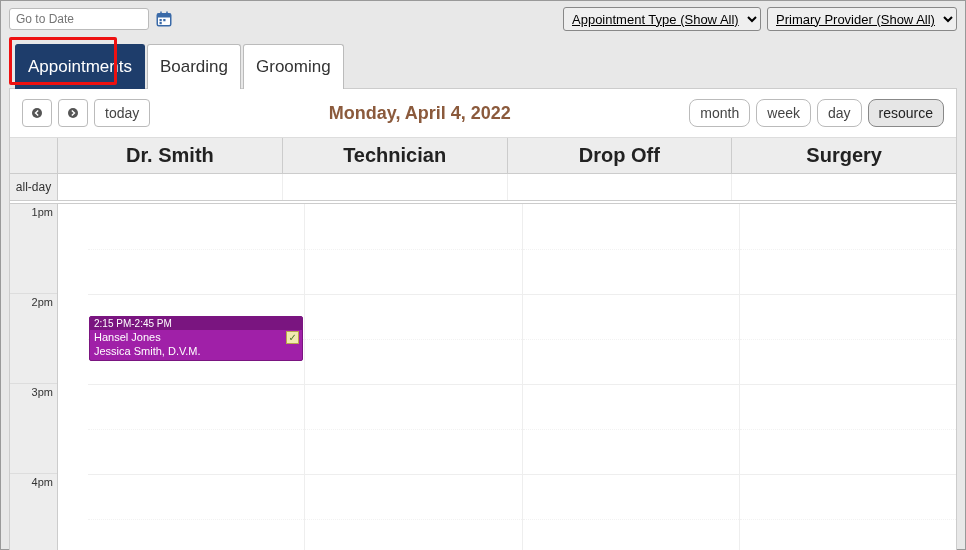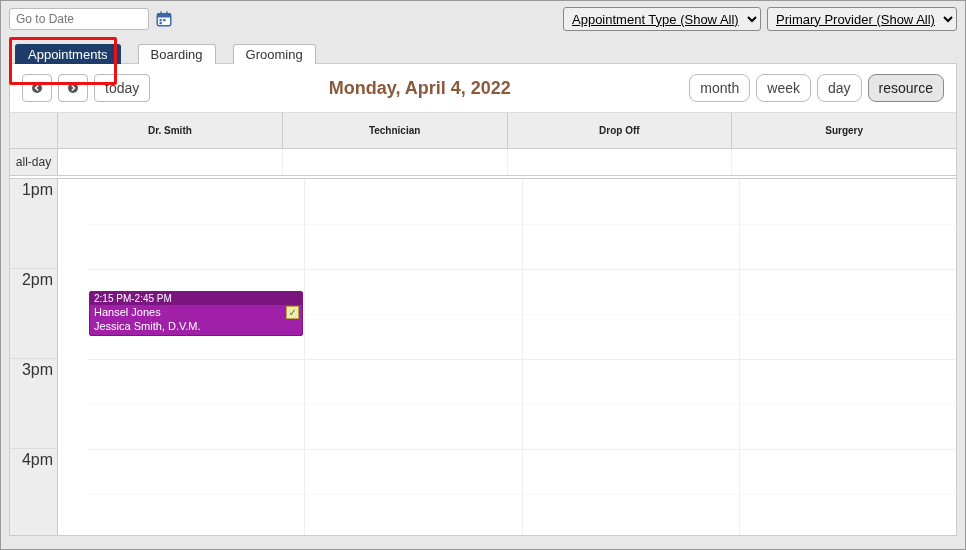--- a/index.html
+++ b/index.html
@@ -73,24 +73,24 @@
     gap: 0;
     margin-top: 12px;
     background: #e8e8e8;
     border-bottom: 1px solid #ccc;
     padding-left: 6px;
   }
   .tab {
     border: 1px solid #bbb;
     border-bottom: none;
     background: #fff;
-    padding: 2px 12px;
-    font-size: 13px;
+    padding: 12px 12px;
+    font-size: 17px;
     cursor: pointer;
-    margin-right: 17px;
+    margin-right: 2px;
     border-radius: 3px 3px 0 0;
     position: relative;
     top: 1px;
   }
   .tab.active {
     background: #1e3d6b;
     color: #fff;
     border-color: #1e3d6b;
   }
 
@@ -157,21 +157,21 @@
   .time-col-head {
     width: 48px;
     border-right: 1px solid #ccc;
     background:#ededed;
   }
   .res-col-head {
     flex:1;
     border-right: 1px solid #ccc;
     text-align:center;
     font-weight:bold;
-    font-size:10px;
+    font-size:20px;
     display:flex;
     align-items:center;
     justify-content:center;
     color:#222;
   }
   .res-col-head:last-child { border-right:none; }
 
   .allday-row {
     display:flex;
     height: 30px;
@@ -207,21 +207,21 @@
     background:#ededed;
   }
   .time-slot {
     height: 90px;
     border-bottom:1px solid #ddd;
     position:relative;
   }
   .time-label {
     position:absolute;
     top: 2px; right: 4px;
-    font-size:16px;
+    font-size:11px;
     color:#333;
   }
   .columns {
     flex:1;
     display:flex;
     position:relative;
     padding-left:30px;
   }
   .res-col {
     flex:1;

